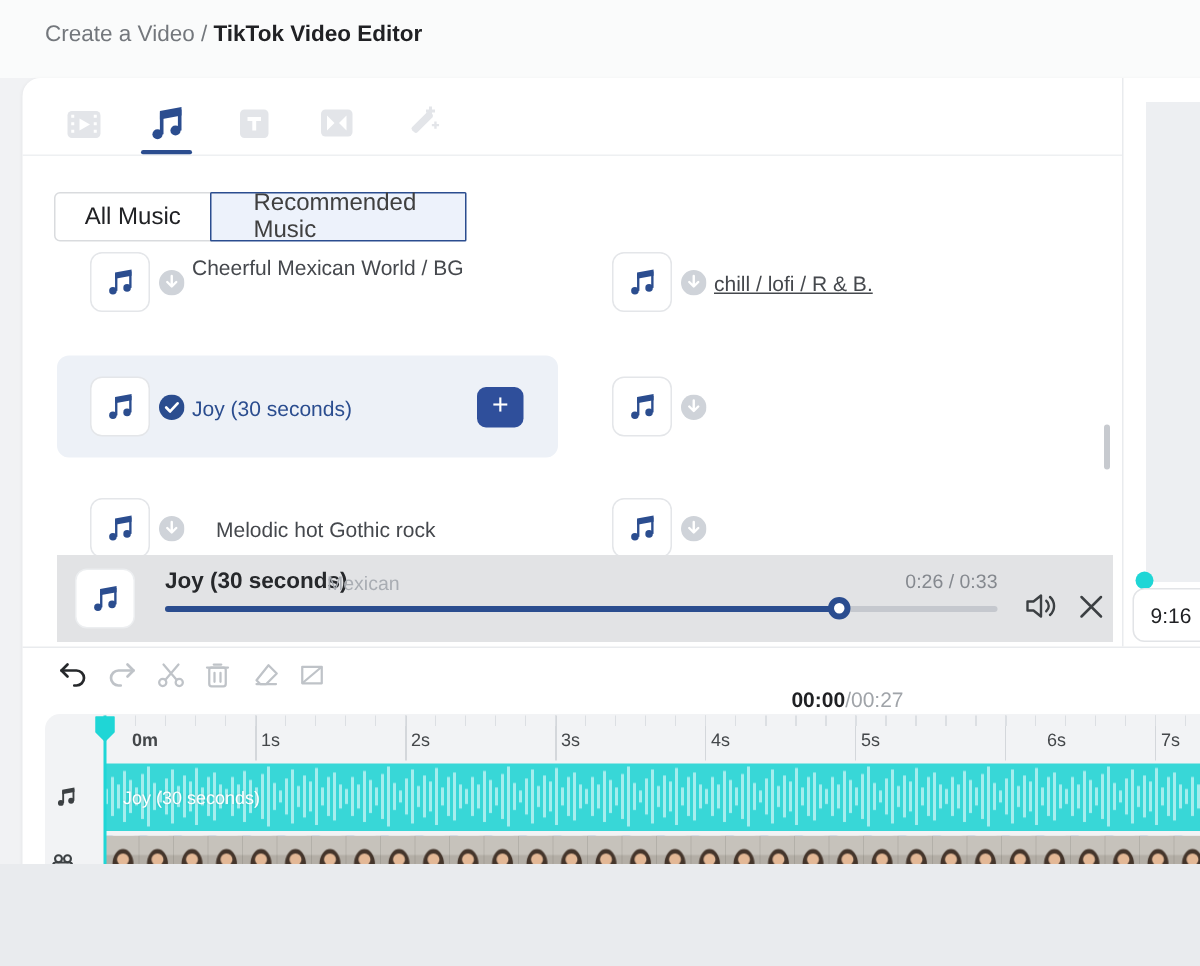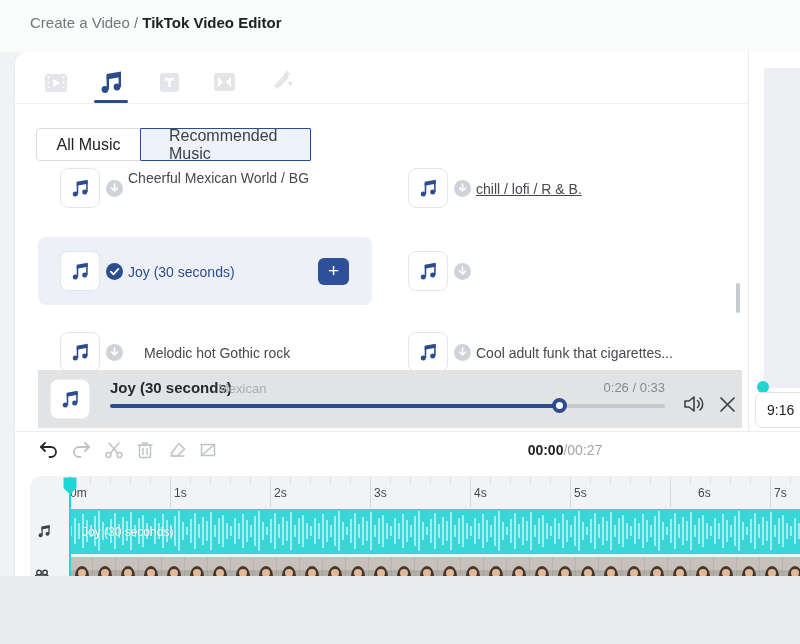--- a/index.html
+++ b/index.html
@@ -38,21 +38,21 @@
   .track-line { height:4px; border-radius:2px; background:#c5c8ce; }
   .track-fill { height:4px; border-radius:2px; background:#2b4d8f; }
   .track-handle { width:15px; height:15px; border-radius:50%; background:#fff;
                   border:4px solid #2b4d8f; }
   .scroll-v { width:4px; border-radius:2px; background:#c7cacf; }
   .preview-rect { background:#edeff2; }
   .cyan-dot { width:12px; height:12px; border-radius:50%; background:#1fd6d6; }
   .ratio-box { background:#fff; border:1px solid #e2e4e7; border-radius:8px;
                font-size:14px; color:#202124; display:flex; align-items:center;
                padding-left:11px; }
-  .tl-time { font-size:14px; }
+  .tl-time { font-size:14px;margin-top:16px; }
   .tl-cur { color:#1f2023; font-weight:bold; }
   .tl-tot { color:#a0a4a9; }
   .tl-panel { background:#f2f3f5; border-radius:10px; }
   .ruler-major { background-image:repeating-linear-gradient(to right,#d4d7db 0 1px,transparent 1px 100px); }
   .ruler-minor { background-image:repeating-linear-gradient(to right,#dcdfe3 0 1px,transparent 1px 20px); }
   .ruler-label { font-size:12px; color:#44474a; position:absolute; top:9px; }
   .audio-track { background:#38d7d7; overflow:hidden; }
   .audio-label { font-size:12px; color:#ffffff; text-shadow:0 0 2px rgba(0,0,0,0.15); }
   .playhead-line { width:2px; background:#1fd6d6; }
   .hscroll-track { height:5px; border-radius:3px; background:#eef0f3; }
@@ -258,21 +258,20 @@
           <rect x="9.8" y="7" width="2" height="14.5"></rect>
           <rect x="21.8" y="5" width="2" height="14"></rect>
           <path d="M9.8 6 L23.8 3.4 L23.8 8.6 L9.8 11.2 z"></path>
         </g>
       </svg>
   </div>
   <svg class="abs icon-btn" style="left:454px; top:344px;" width="17" height="17" viewBox="0 0 17 17">
     <circle cx="8.5" cy="8.5" r="8.5" fill="#cfd3d9"></circle>
       <path d="M8.5 4 v6 M5.5 8 l3 3 3-3" stroke="#fff" stroke-width="1.6" fill="none" stroke-linecap="round" stroke-linejoin="round"></path>
   </svg>
-  <div class="abs item-title" style="left:476px; top:345px;">Cool adult funk that cigarettes...</div>
 
   <div class="abs scroll-v" style="left:736px; top:283px; height:30px;"></div>
 
   <div class="abs player" style="left:38px; top:370px; width:704px; height:58px;"></div>
   <div class="abs tile" style="left:50px; top:379px; border-color:#eceef0;">
     <svg width="22" height="22" viewBox="0 0 28 28">
         <g fill="#2b4d8f">
           <circle cx="8" cy="21.5" r="3.2"></circle>
           <circle cx="20" cy="19" r="3.2"></circle>
           <rect x="9.8" y="7" width="2" height="14.5"></rect>
@@ -334,21 +333,21 @@
     </g>
   </svg>
   <div class="abs tl-time" style="left:495px; top:442px; width:140px; text-align:center;">
     <span class="tl-cur">00:00</span><span class="tl-tot">/00:27</span>
   </div>
 
   <div class="abs tl-panel" style="left:30px; top:476px; width:785px; height:132px;"></div>
   <div class="abs ruler-major" style="left:70px; top:477px; width:745px; height:30px;"></div>
   <div class="abs ruler-minor" style="left:70px; top:477px; width:745px; height:7px;"></div>
   <div class="abs" style="left:70px; top:477px; width:745px; height:26px;">
-    <span class="ruler-label" style="left:0;">0m</span>
+    <span class="ruler-label" style="left:18px;font-weight:bold;">0m</span>
     <span class="ruler-label" style="left:104px;">1s</span>
     <span class="ruler-label" style="left:204px;">2s</span>
     <span class="ruler-label" style="left:304px;">3s</span>
     <span class="ruler-label" style="left:404px;">4s</span>
     <span class="ruler-label" style="left:504px;">5s</span>
     <span class="ruler-label" style="left:604px;margin-left:24px;">6s</span>
     <span class="ruler-label" style="left:704px;">7s</span>
   </div>
 
   <svg class="abs" style="left:36px; top:523px;" width="16" height="16" viewBox="0 0 28 28">

